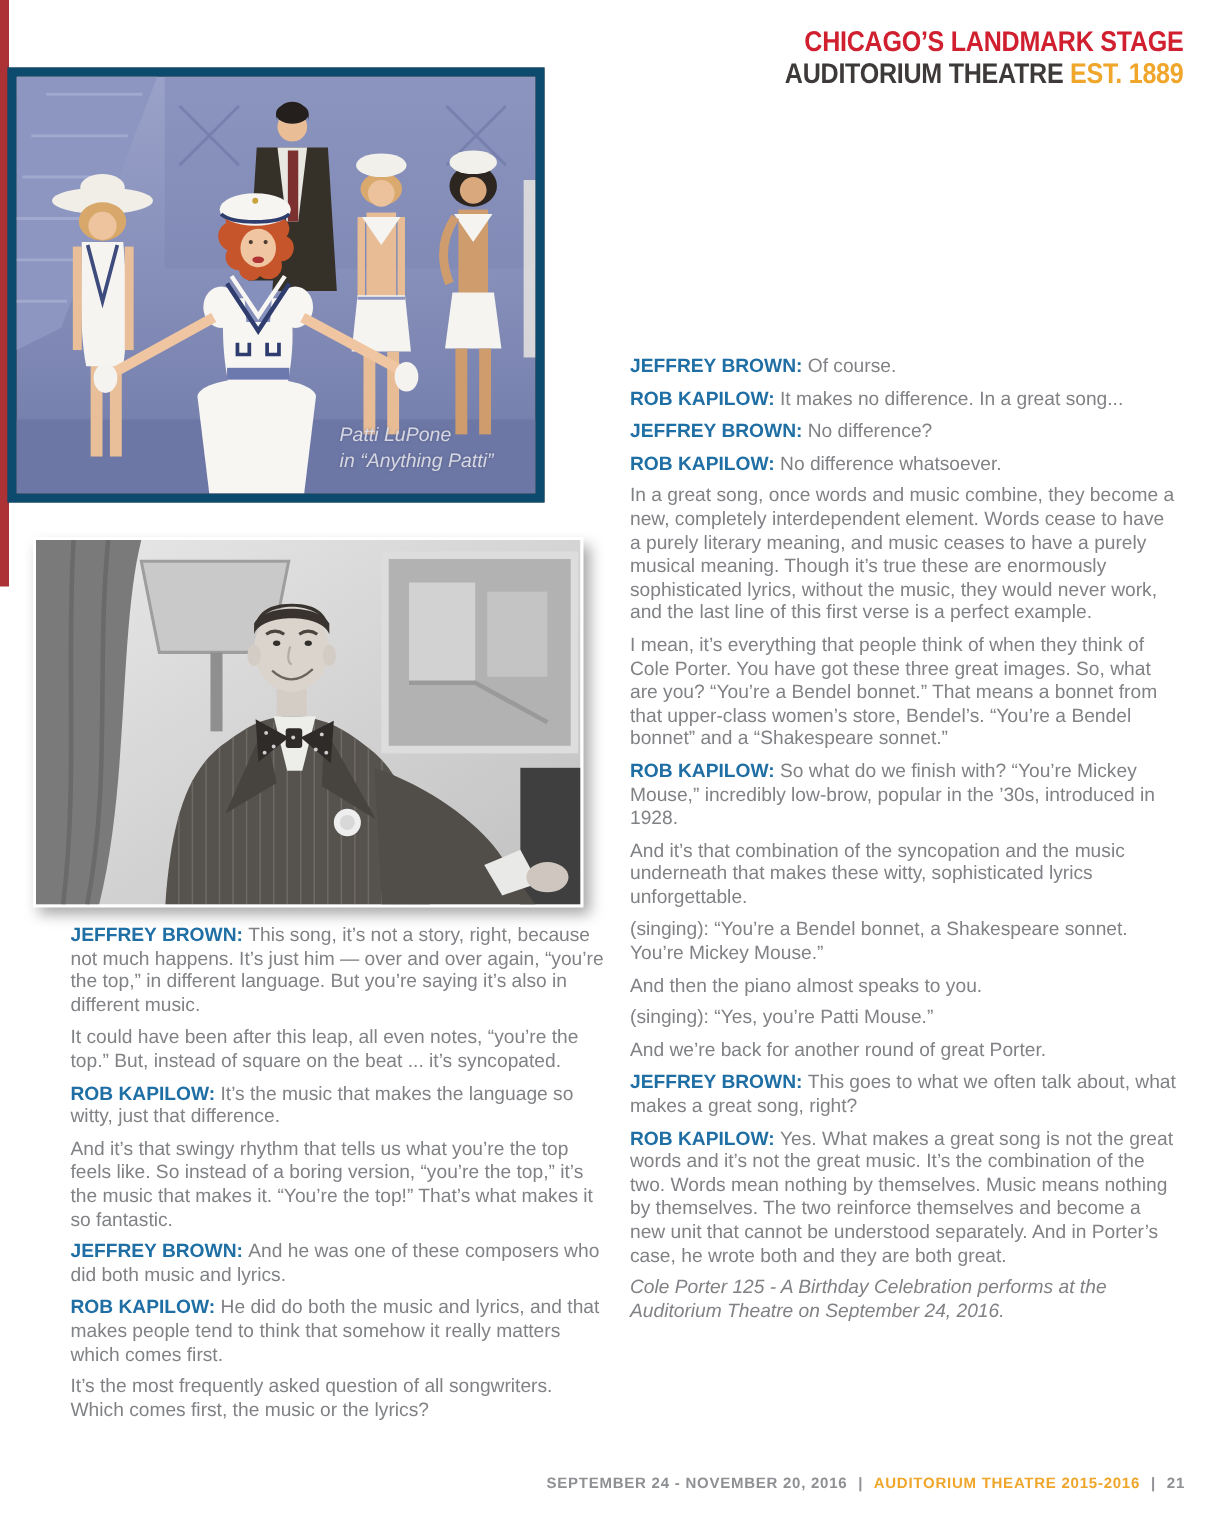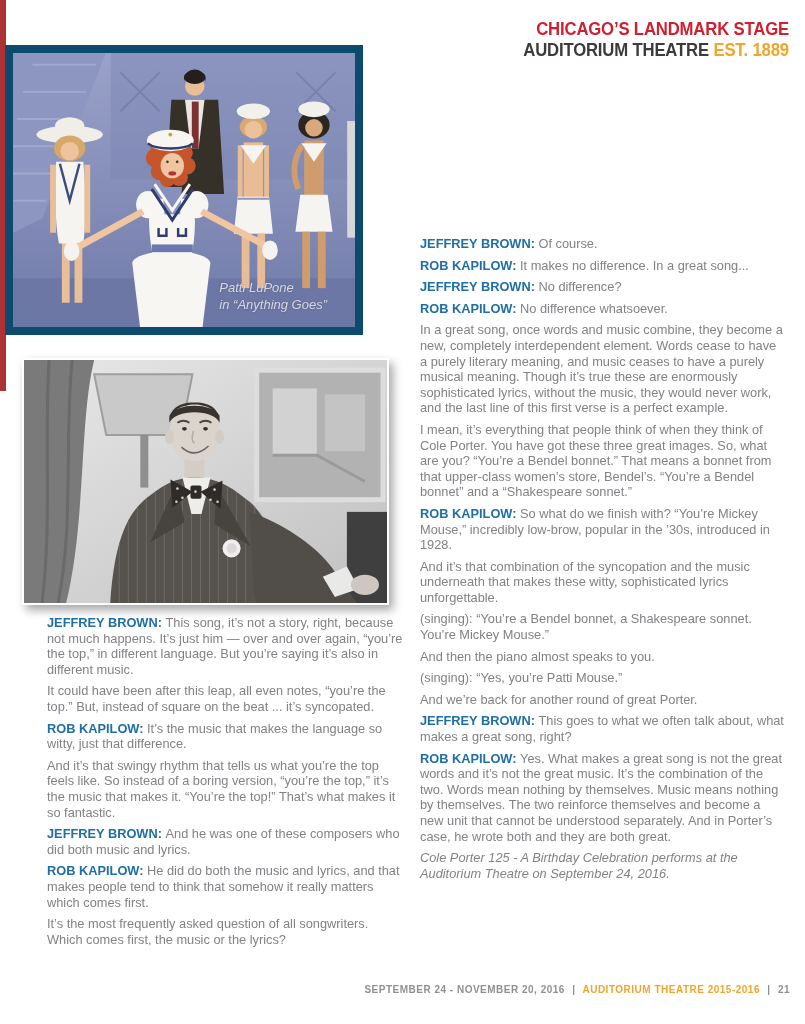--- a/index.html
+++ b/index.html
@@ -6,21 +6,21 @@
   .page{position:relative;width:805px;height:1024px;background:#ffffff;overflow:hidden;
         font-family:"Liberation Sans",sans-serif;}
   .left-bar{position:absolute;left:0;top:0;width:6px;height:391px;background:var(--left-bar-red,#ac3235);}
   .header{position:absolute;top:18px;right:16px;text-align:right;}
   .header .line{display:block;transform:scaleX(.88);transform-origin:100% 50%;
         font-weight:700;font-size:19px;line-height:21px;letter-spacing:-.2px;white-space:nowrap;}
   .header .tagline{color:var(--header-red,#d01f2f);}
   .header .theatre{color:var(--header-dark,#3e3a39);}
   .header .est{color:var(--gold,#efa62b);}
   .photo1{position:absolute;left:5px;top:45px;width:358px;height:290px;
-        border:8px solid #0c4a6e;box-sizing:border-box;background:#404040;}
+        border:6px solid #0c4a6e;box-sizing:border-box;background:#404040;}
   .photo1 svg,.photo2 svg{display:block;width:100%;height:100%;}
   .caption{position:absolute;right:28px;bottom:14px;text-align:left;font-style:italic;
         font-size:13px;line-height:17px;color:rgba(223,225,233,.92);
         text-shadow:0 0 2px rgba(55,58,92,.45);}
   .photo2{position:absolute;left:22px;top:358px;width:367px;height:247px;background:#ffffff;
         padding:2px;box-sizing:border-box;box-shadow:4px 5px 9px rgba(0,0,0,.35);}
   .col{position:absolute;font-size:12.8px;line-height:15.6px;color:var(--body-gray,#808285);}
   .col-left{left:47px;top:615px;width:358px;}
   .col-right{left:420px;top:236px;width:366px;}
   .col p{margin:0 0 6px 0;}
@@ -146,21 +146,21 @@
         <ellipse cx="163" cy="124" rx="4" ry="2.2" fill="#b03434"></ellipse>
         <circle cx="158" cy="112" r="1.4" fill="#4a3a30"></circle>
           <circle cx="168" cy="112" r="1.4" fill="#4a3a30"></circle>
         <ellipse cx="161" cy="90" rx="24" ry="11" fill="#f6f5f1"></ellipse>
         <path d="M138,93 C146,100 176,100 184,93" stroke="#2e3c6e" stroke-width="2.5" fill="none"></path>
         <circle cx="161" cy="84" r="2" fill="#c9a23c"></circle>
       </g>
     </svg>
     <figcaption class="caption">
       <div>Patti LuPone</div>
-      <div>in “Anything Goes”</div>
+      <div>in “Anything Patti”</div>
     </figcaption>
   </figure>
 
   <figure class="photo2" style="margin:0">
     <svg viewBox="0 0 362 240" preserveAspectRatio="none">
       <defs>
         <linearGradient id="bg2" x1="0" y1="0" x2="1" y2="1">
           <stop offset="0" stop-color="#e8e8e8"></stop>
             <stop offset="1" stop-color="#c0c0c0"></stop>
         </linearGradient>

